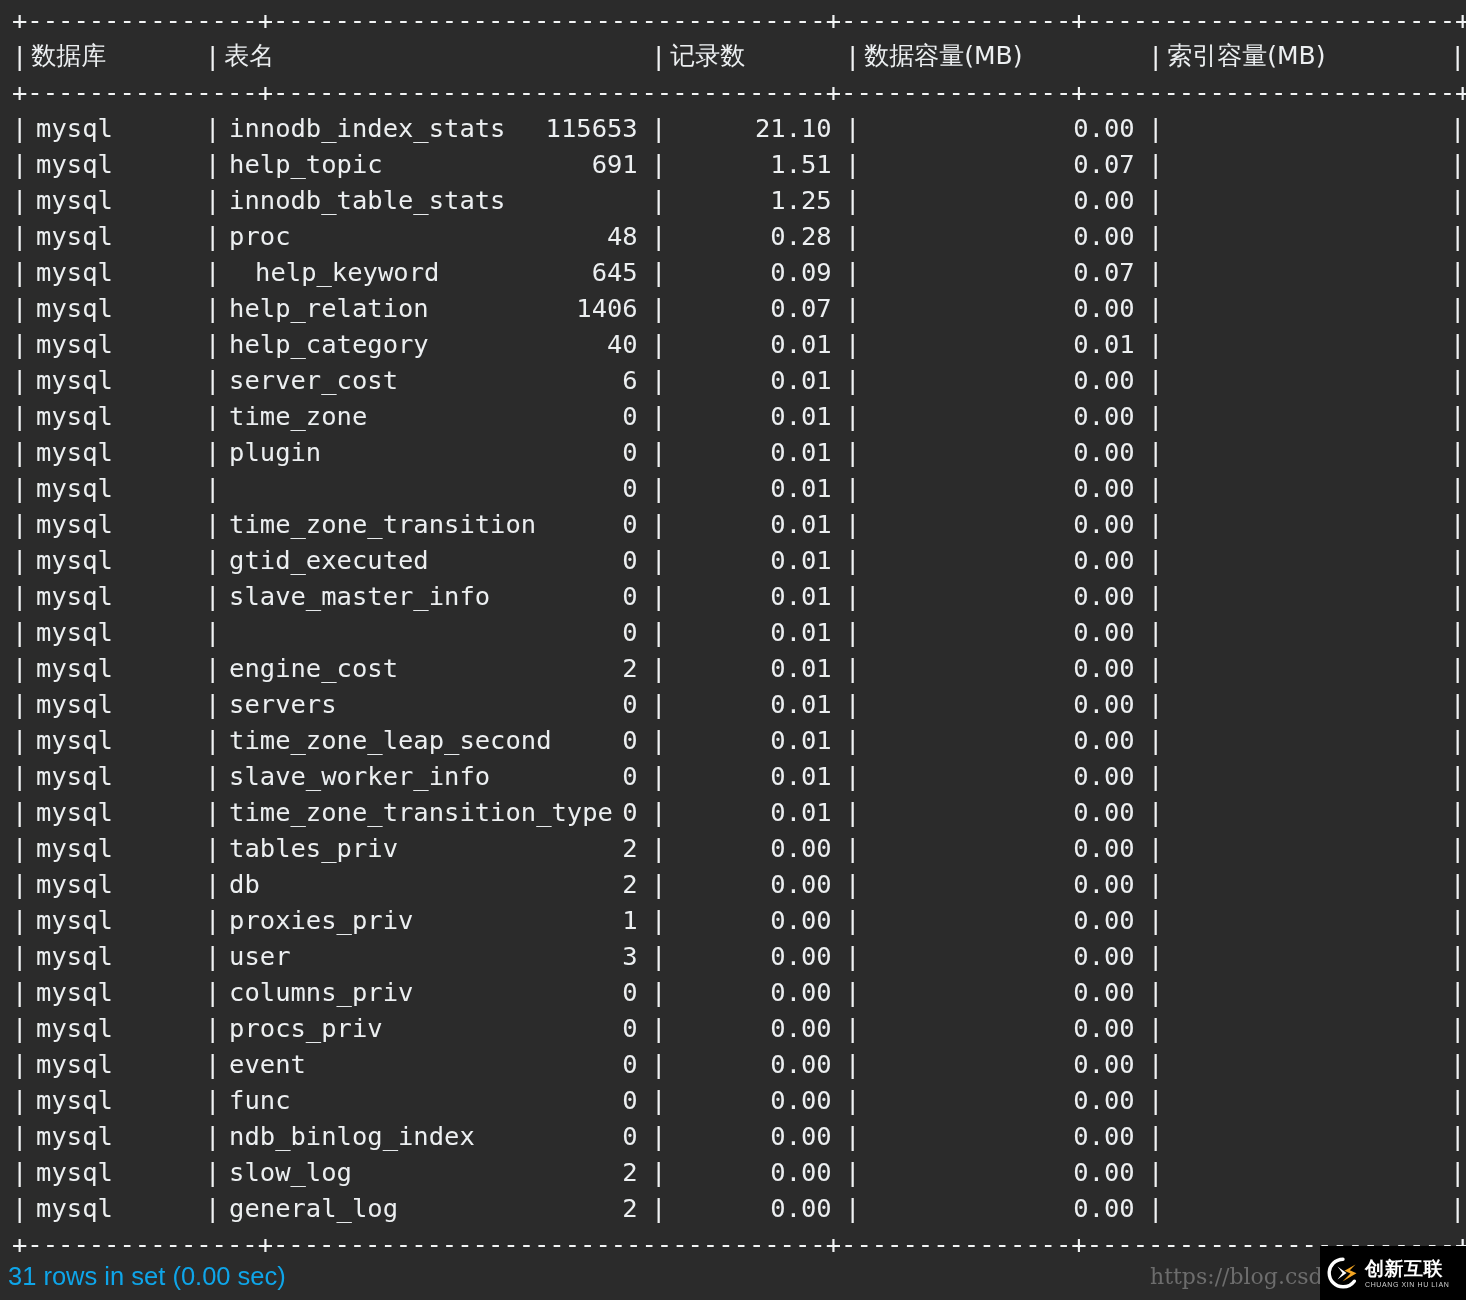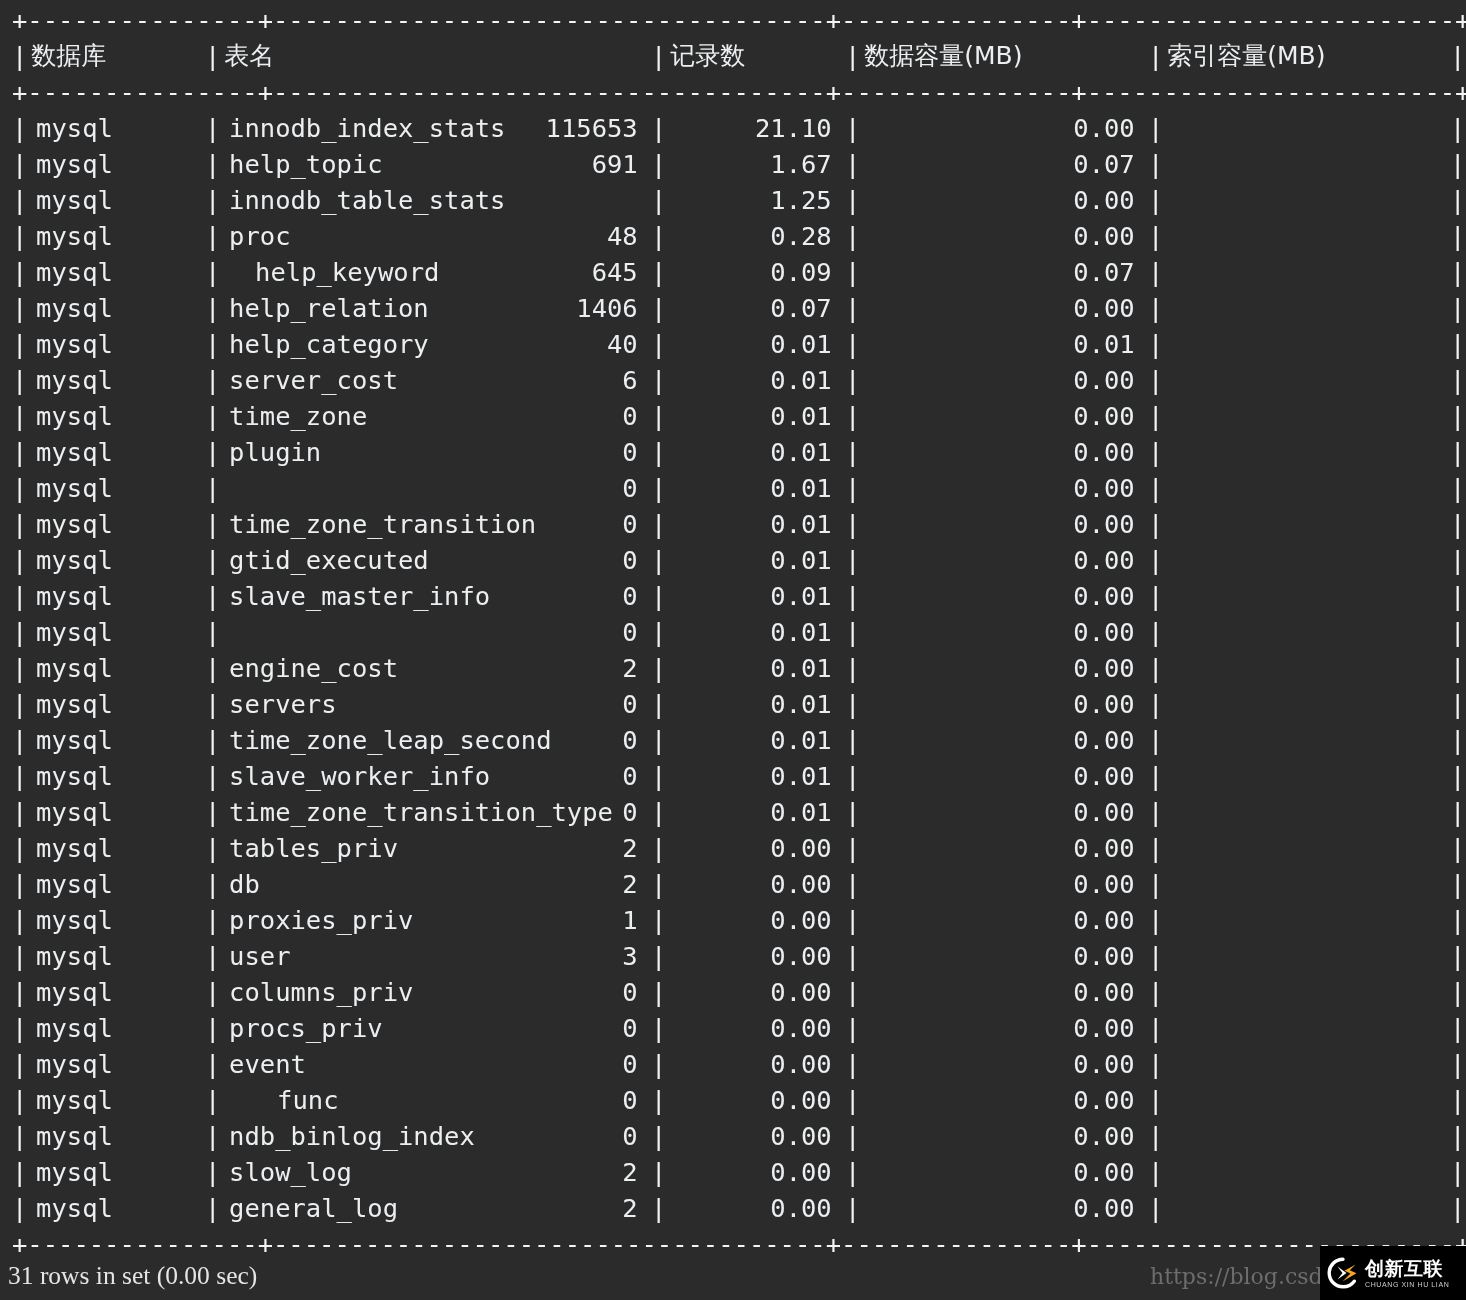--- a/index.html
+++ b/index.html
@@ -63,22 +63,22 @@
   .bar { color: #f1f3f4; }
 
   #footer-line {
     position: absolute;
     left: 8px;
     top: 1258px;
     height: 36px;
     line-height: 36px;
     white-space: pre;
     font-size: 25.5px;
-    color: #e5e5e5;
-    font-family: Liberation Serif, serif;
+    color: #0ea5e9;
+    font-family: Liberation Sans, sans-serif;
   }
 
   #watermark-url {
     position: absolute;
     right: 146px;
     top: 1262px;
     font-family: "DejaVu Serif", "Liberation Serif", serif;
     font-size: 22px;
     line-height: 30px;
     color: #6d6d6d;
@@ -170,21 +170,21 @@
       <div class="grid-line " style="position: absolute; left: 0px; top: 146px; width: 1466px;">
         <span class="cell bar" style="left: 12px;">|</span>
         <span class="cell bar" style="left: 205px;">|</span>
         <span class="cell bar" style="left: 651px;">|</span>
         <span class="cell bar" style="left: 845px;">|</span>
         <span class="cell bar" style="left: 1148px;">|</span>
         <span class="cell bar" style="left: 1450px;">|</span>
         <span class="cell left" style="left: 36.12px;">mysql</span>
         <span class="cell left" style="left: 229.12px;">help_topic</span>
         <span class="cell right" style="left: 205px; width: 432.734px;">691</span>
-        <span class="cell right" style="left: 651px; width: 180.734px;">1.67</span>
+        <span class="cell right" style="left: 651px; width: 180.734px;">1.51</span>
         <span class="cell right" style="left: 845px; width: 289.734px;">0.07</span>
       </div>
       <div class="grid-line " style="position: absolute; left: 0px; top: 182px; width: 1466px;">
         <span class="cell bar" style="left: 12px;">|</span>
         <span class="cell bar" style="left: 205px;">|</span>
         <span class="cell bar" style="left: 651px;">|</span>
         <span class="cell bar" style="left: 845px;">|</span>
         <span class="cell bar" style="left: 1148px;">|</span>
         <span class="cell bar" style="left: 1450px;">|</span>
         <span class="cell left" style="left: 36.12px;">mysql</span>
@@ -503,21 +503,21 @@
         <span class="cell right" style="left: 845px; width: 289.734px;">0.00</span>
       </div>
       <div class="grid-line " style="position: absolute; left: 0px; top: 1082px; width: 1466px;">
         <span class="cell bar" style="left: 12px;">|</span>
         <span class="cell bar" style="left: 205px;">|</span>
         <span class="cell bar" style="left: 651px;">|</span>
         <span class="cell bar" style="left: 845px;">|</span>
         <span class="cell bar" style="left: 1148px;">|</span>
         <span class="cell bar" style="left: 1450px;">|</span>
         <span class="cell left" style="left: 36.12px;">mysql</span>
-        <span class="cell left" style="left: 229.12px; margin-left: 48px;">func</span>
+        <span class="cell left" style="left: 229.12px;">func</span>
         <span class="cell right" style="left: 205px; width: 432.734px;">0</span>
         <span class="cell right" style="left: 651px; width: 180.734px;">0.00</span>
         <span class="cell right" style="left: 845px; width: 289.734px;">0.00</span>
       </div>
       <div class="grid-line " style="position: absolute; left: 0px; top: 1118px; width: 1466px;">
         <span class="cell bar" style="left: 12px;">|</span>
         <span class="cell bar" style="left: 205px;">|</span>
         <span class="cell bar" style="left: 651px;">|</span>
         <span class="cell bar" style="left: 845px;">|</span>
         <span class="cell bar" style="left: 1148px;">|</span>

